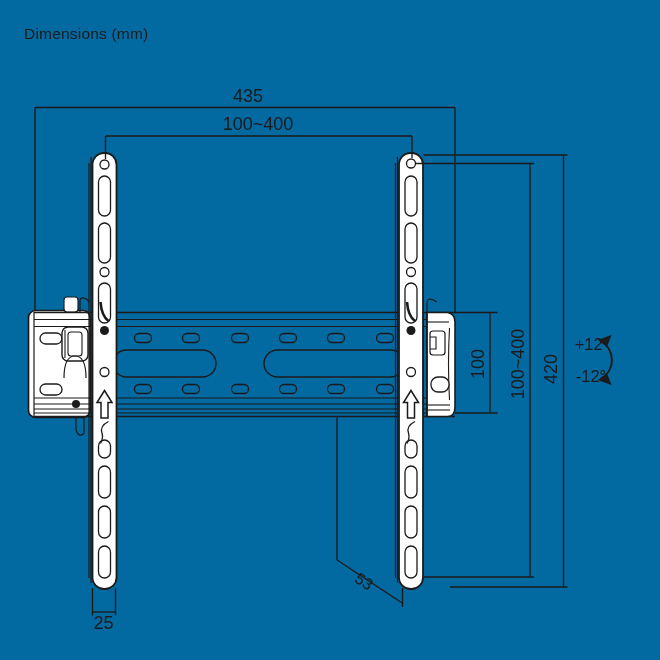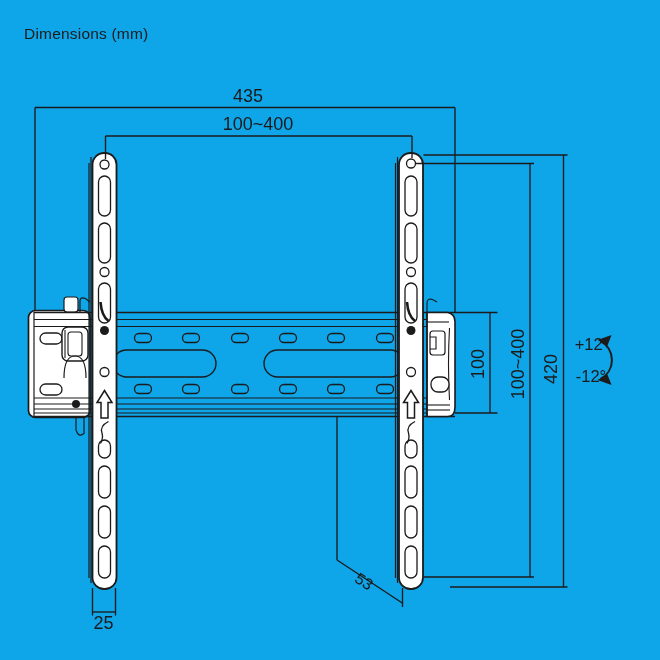--- a/index.html
+++ b/index.html
@@ -1,17 +1,17 @@
 <!DOCTYPE html>
 <html><head>
 <meta charset="utf-8">
 <style>
   html,body{margin:0;padding:0;background:#ffffff;}
   .stage{
-    position:relative;width:660px;height:660px;background:#0ea5e9;
+    position:relative;width:660px;height:660px;background:#0369a1;
     font-family:"Liberation Sans", sans-serif;overflow:hidden;
   }
   svg text{
     font-family:"Liberation Sans", sans-serif;
     fill:#1b1b1b;
   }
   .dim-text{font-size:18px;}
   .angle-text{font-size:16.5px;}
   .depth-text{font-size:16px;}
   .title-text{font-size:15.5px;font-weight:500;letter-spacing:.2px;}

